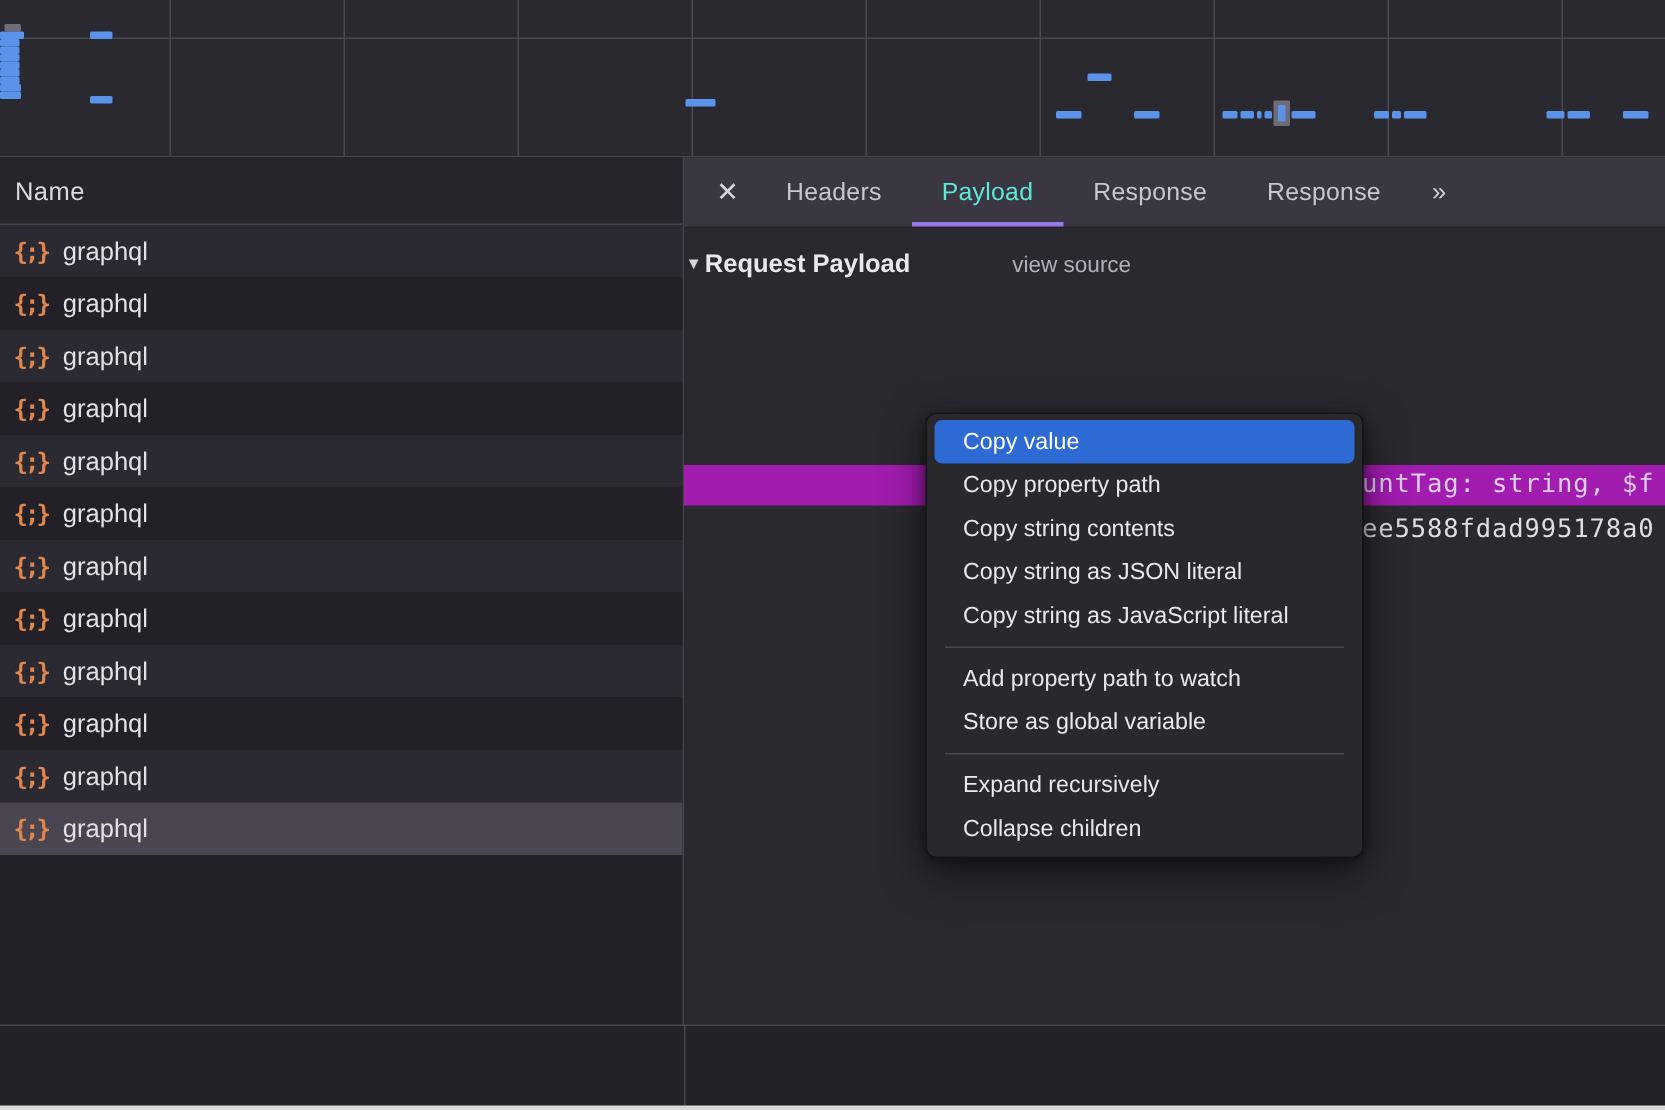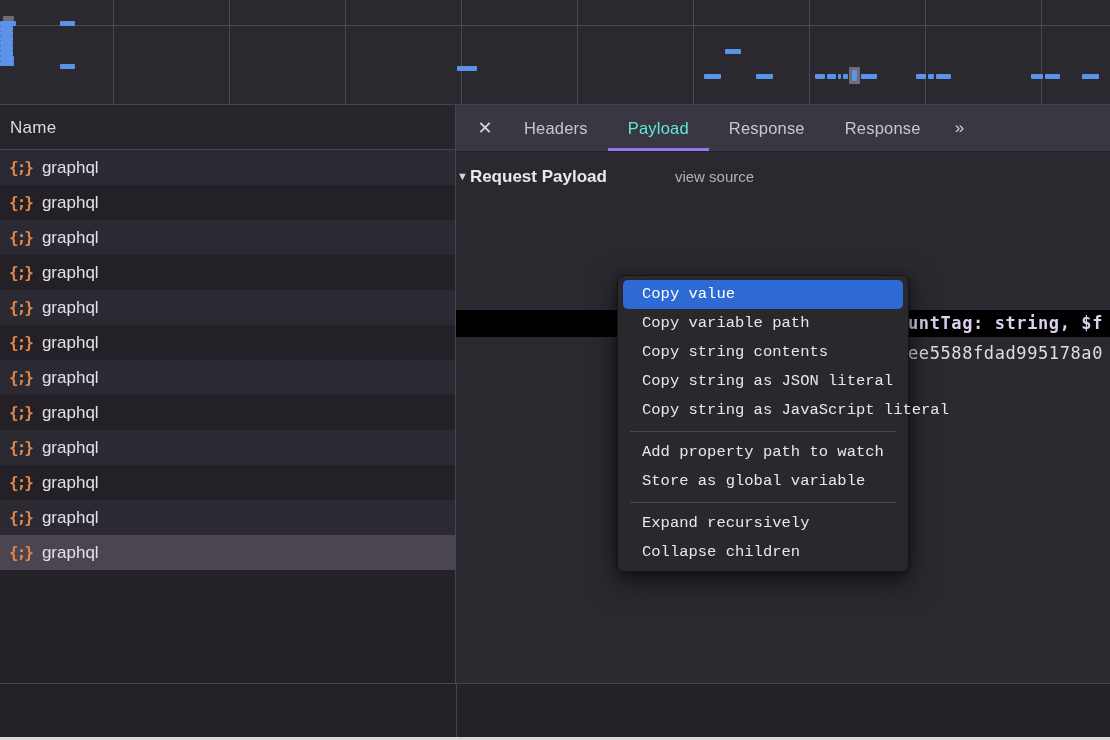--- a/index.html
+++ b/index.html
@@ -67,30 +67,29 @@
   .tri { color: #d5d3d8; font-size: 11px; vertical-align: 2px; }
   .section-title { color: #eae8ee; font-size: 17px; font-weight: bold; margin-left: 2px; }
   .view-source { color: #b3afba; font-size: 15px; margin-left: 68px; cursor: pointer; }
 
   .mono-line {
     position: absolute; left: 0; right: 0; height: 30px; line-height: 30px;
     font-family: "DejaVu Sans Mono", monospace; font-size: 17px; letter-spacing: .6px;
     color: #dfdde2; white-space: pre; overflow: hidden;
   }
   .lav    { color: #dccfee; }
-  .row-query { background: #000000; height: 27px; line-height: 27px; font-weight: bold; }
+  .row-query { background: #a21caf; height: 27px; line-height: 27px; }
   .frag-right { position: absolute; left: 452px; top: 0; }
 
   
   .context-menu {
     position: absolute; left: 617px; top: 275px; width: 292px;
     background: #29282c; border: 1px solid #151417; border-radius: 7px;
     padding: 4px 0; z-index: 50;
     box-shadow: 0 10px 28px rgba(0,0,0,.55), 0 2px 8px rgba(0,0,0,.4);
-    font-family: Liberation Mono, monospace;
   }
   .menu-item {
     height: 29px; line-height: 29px; padding-left: 24px;
     color: #e9e7ec; font-size: 15.5px; cursor: default; white-space: nowrap;
   }
   .menu-item.selected {
     background: #2d6ad4; color: #ffffff; border-radius: 5px;
     margin: 0 5px; padding-left: 19px;
   }
   .menu-sep { height: 1px; background: #48474c; margin: 6px 12px; }
@@ -293,21 +292,21 @@
   </div>
 </div>
 
 <div class="footer-strip">
   <div class="v"></div>
 </div>
 <div class="window-bottom-edge"></div>
 
 <div class="context-menu">
   <div class="menu-item selected">Copy value</div>
-  <div class="menu-item">Copy variable path</div>
+  <div class="menu-item">Copy property path</div>
   <div class="menu-item">Copy string contents</div>
   <div class="menu-item">Copy string as JSON literal</div>
   <div class="menu-item">Copy string as JavaScript literal</div>
   <div class="menu-sep"></div>
   <div class="menu-item">Add property path to watch</div>
   <div class="menu-item">Store as global variable</div>
   <div class="menu-sep"></div>
   <div class="menu-item">Expand recursively</div>
   <div class="menu-item">Collapse children</div>
 </div>

